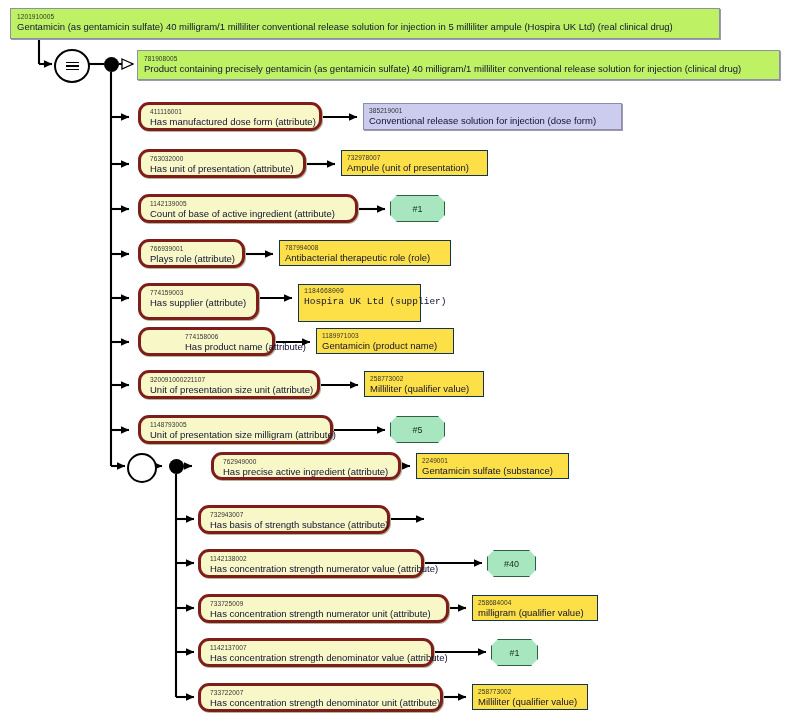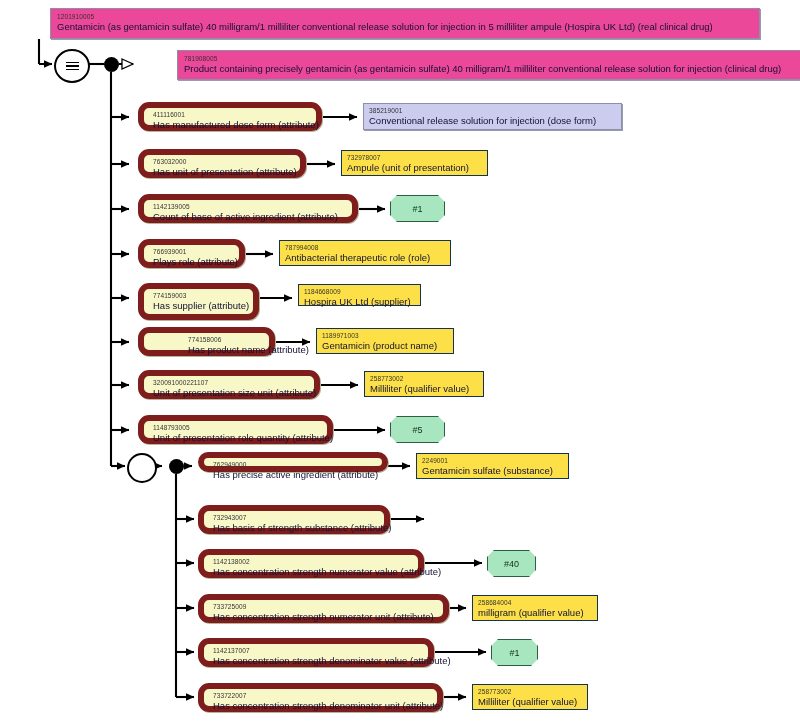--- a/index.html
+++ b/index.html
@@ -12,39 +12,38 @@
     overflow:hidden;
     -webkit-font-smoothing:antialiased;
   }
   #canvas{position:absolute;left:0;top:0;width:800px;height:725px;}
   #wires{position:absolute;left:0;top:0;width:800px;height:725px;pointer-events:none;}
 
   .node{position:absolute;box-sizing:border-box;}
 
   
   .concept{
-    background:#ec4899;
+    background:#bef264;
     border:1px solid #8e8ea8;
     box-shadow:1px 1px 0 #9a9ab0;
     padding:3px 13px 4px 6px;
-    margin-left:40px;
   }
   .target{
     background:#fde047;
     border:1px solid #113355;
     padding:2px 5px 3px 5px;
   }
   .target.lav{
     background:#ccccee;
     border:1px solid #8e8ea8;
     box-shadow:1px 1px 0 #9a9ab0;
   }
   .attribute{
     background:#f7f7c8;
-    border:6px solid #7f1d1d;
+    border:3px solid #7f1d1d;
     border-radius:11px;
     padding:2px 8px 3px 9px;
     box-shadow:1px 1px 0 #b5b59a;
   }
   .value{
     background:#a8e6c0;
     border:1px solid #2f5f42;
     display:flex;align-items:center;justify-content:center;
     clip-path:polygon(7px 0,calc(100% - 7px) 0,100% 7px,100% calc(100% - 7px),
                       calc(100% - 7px) 100%,7px 100%,0 calc(100% - 7px),0 7px);
@@ -209,21 +208,21 @@
   </div>
   <div class="node target" style="left:279px;top:240px;width:172px;height:26px;">
     <div class="sctid">787994008</div>
     <div class="term">Antibacterial therapeutic role (role)</div>
   </div>
 
   <div class="node attribute" style="left:138px;top:283px;width:121px;height:37px;">
     <div class="sctid">774159003</div>
     <div class="term">Has supplier (attribute)</div>
   </div>
-  <div class="node target" style="left:298px;top:284px;width:123px;height:22px;">
+  <div class="node target" style="left:298px;top:284px;width:123px;height:38px;font-family:Liberation Mono, monospace;">
     <div class="sctid">1184668009</div>
     <div class="term">Hospira UK Ltd (supplier)</div>
   </div>
 
   <div class="node attribute" style="left:138px;top:327px;width:137px;height:29px;padding-left:44px;">
     <div class="sctid">774158006</div>
     <div class="term">Has product name (attribute)</div>
   </div>
   <div class="node target" style="left:316px;top:328px;width:138px;height:26px;">
     <div class="sctid">1189971003</div>
@@ -234,30 +233,30 @@
     <div class="sctid">320091000221107</div>
     <div class="term">Unit of presentation size unit (attribute)</div>
   </div>
   <div class="node target" style="left:364px;top:371px;width:120px;height:26px;">
     <div class="sctid">258773002</div>
     <div class="term">Milliliter (qualifier value)</div>
   </div>
 
   <div class="node attribute" style="left:138px;top:415px;width:195px;height:29px;">
     <div class="sctid">1148793005</div>
-    <div class="term">Unit of presentation role quantity (attribute)</div>
+    <div class="term">Unit of presentation size milligram (attribute)</div>
   </div>
   <div class="node value" style="left:390px;top:416px;width:55px;height:27px;">
     <div class="term">#5</div>
   </div>
 
   <div class="rg-circle" style="left:127px;top:453px;"></div>
   <div class="conj-dot" style="left:169px;top:458.5px;"></div>
 
-  <div class="node attribute" style="left:198px;top:452px;width:190px;height:20px;">
+  <div class="node attribute" style="left:211px;top:452px;width:190px;height:28px;">
     <div class="sctid">762949000</div>
     <div class="term">Has precise active ingredient (attribute)</div>
   </div>
   <div class="node target" style="left:416px;top:453px;width:153px;height:26px;">
     <div class="sctid">2249001</div>
     <div class="term">Gentamicin sulfate (substance)</div>
   </div>
 
   <div class="node attribute" style="left:198px;top:505px;width:192px;height:29px;">
     <div class="sctid">732943007</div>

